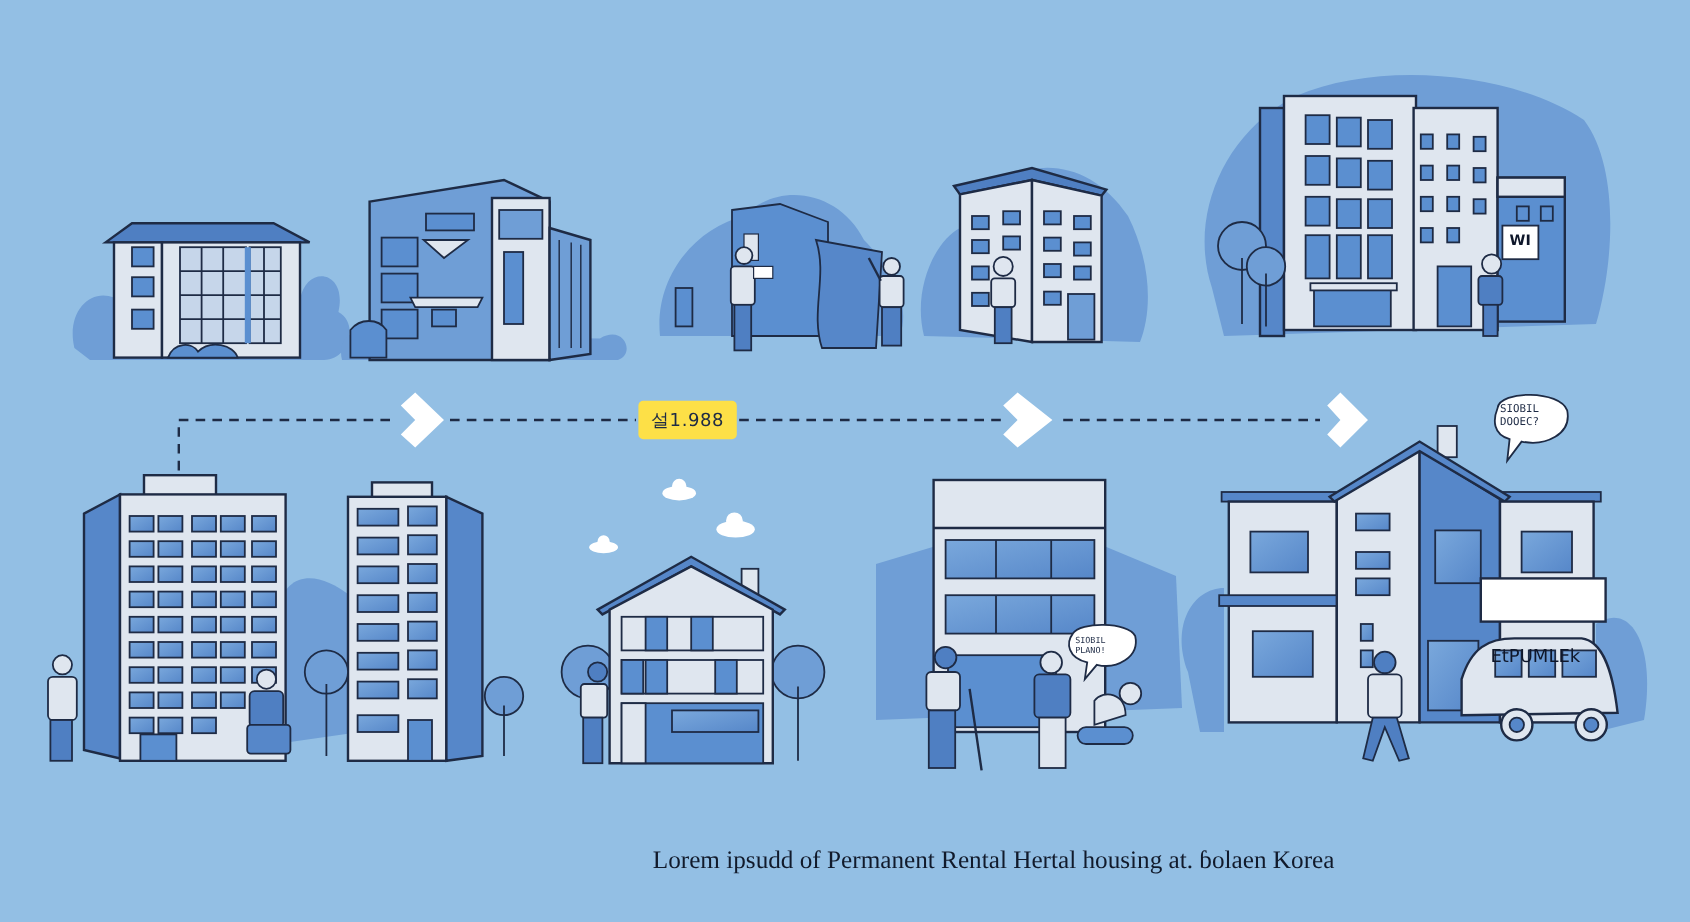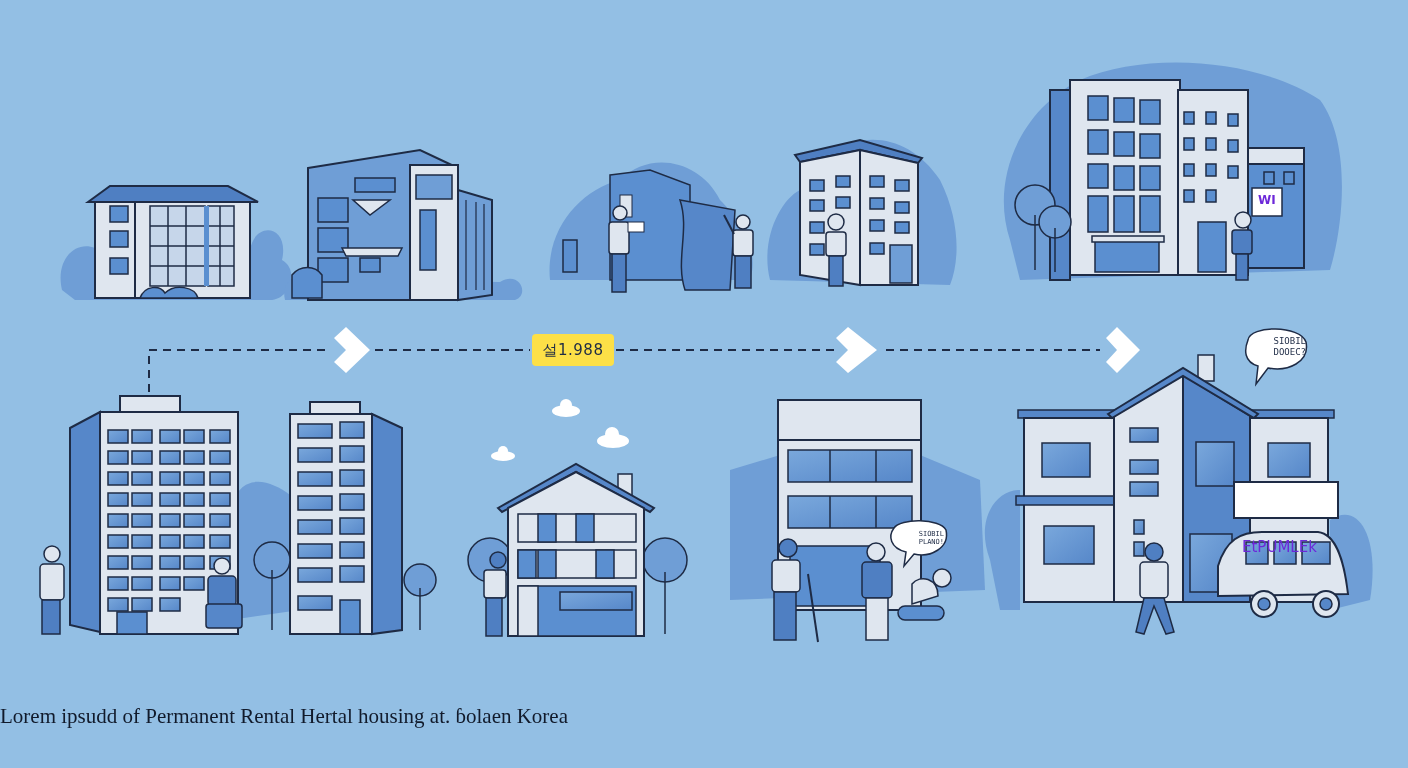--- a/index.html
+++ b/index.html
@@ -1,22 +1,22 @@
 <!DOCTYPE html>
 <html><head>
 <meta charset="utf-8">
 <style>
   html,body{margin:0;padding:0;}
   body{width:1408px;height:768px;overflow:hidden;background:#93bfe4;font-family:"Liberation Sans",sans-serif;position:relative;}
   .stage{position:absolute;left:0;top:0;width:1408px;height:768px;}
   svg.art{position:absolute;left:0;top:0;}
   .label-box{position:absolute;left:532px;top:334px;width:82px;height:32px;background:#fde047;border-radius:4px;display:flex;align-items:center;justify-content:center;font-family:"DejaVu Sans",sans-serif;font-size:15px;color:#1e2b45;letter-spacing:0.5px;}
-  .caption{position:absolute;left:0;top:704px;width:1112px;text-align:left;font-family:"Liberation Serif",serif;font-size:21px;color:#111a2b;}
-  .bubble-text{position:absolute;font-family:"DejaVu Sans Mono",monospace;color:#1e2b45;text-align:right;line-height:1.2;}
-  .sign-text{position:absolute;font-family:"DejaVu Sans",sans-serif;color:#6d28d9;}
+  .caption{position:absolute;left:0;top:704px;width:1112px;text-align:right;font-family:"Liberation Serif",serif;font-size:21px;color:#111a2b;}
+  .bubble-text{position:absolute;font-family:"DejaVu Sans Mono",monospace;color:#1e2b45;text-align:left;line-height:1.2;}
+  .sign-text{position:absolute;font-family:"DejaVu Sans",sans-serif;color:#0f172a;}
 </style>
 </head>
 <body>
 
 <div class="stage">
 
 <svg class="art" width="1408" height="768" viewBox="0 0 1408 768">
   <defs>
     <linearGradient id="glass" x1="0" y1="0" x2="1" y2="1">
       <stop offset="0" stop-color="#7aa8dc"></stop>

